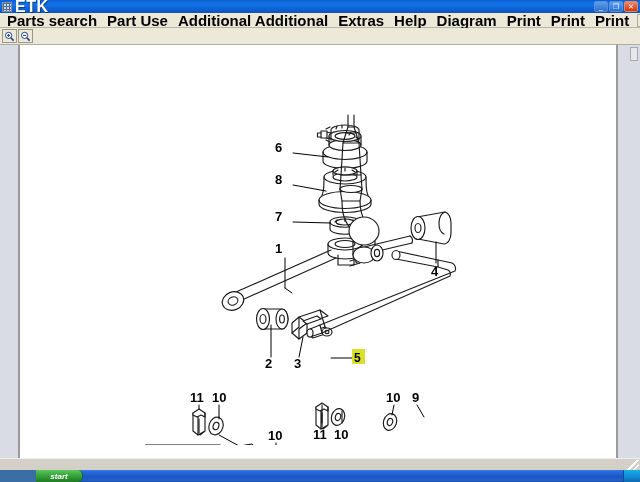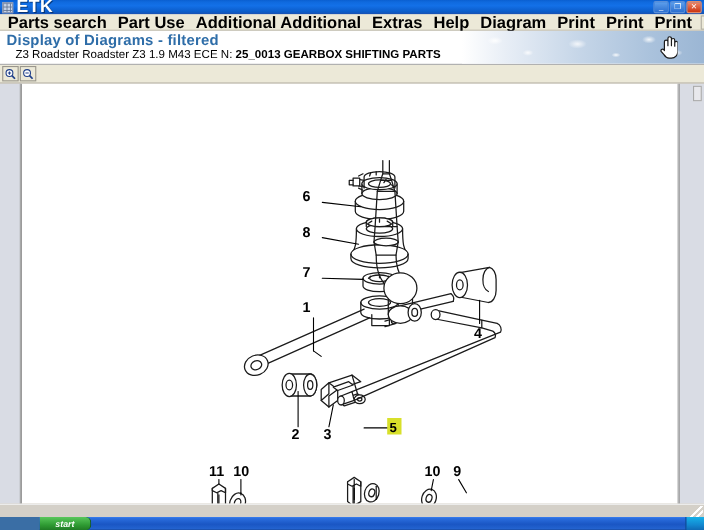--- a/index.html
+++ b/index.html
@@ -339,33 +339,20 @@
     <div class="menu-item">Print</div>
     <div class="menu-item">Print</div>
     <div class="tool-btn">
       <div class="tool-glyph-a"></div>
     </div>
     <div class="tool-btn">
       <div class="tool-glyph-car"></div>
     </div>
   </div>
 
-  <div id="header">
-    <div id="header-banner"></div>
-    <svg id="header-cursor" viewBox="0 0 16 22">
-      <path d="M4 14 L4 6 a1.6 1.6 0 0 1 3.2 0 L7.2 9.5 L7.2 3 a1.6 1.6 0 0 1 3.2 0 L10.4 9.5 L10.4 4.5 a1.5 1.5 0 0 1 3 0 L13.4 10 L13.4 7 a1.4 1.4 0 0 1 2.8 0 l0 7.5 c0 3.5 -2.4 6.3 -5.8 6.3 l-2.2 0 c-2.2 0 -3.4 -1.3 -4.6 -3.2 L1.2 15 a1.5 1.5 0 0 1 2.2 -2 z" fill="#ffffff" stroke="#1a1a1a" stroke-width="1.1" stroke-linejoin="round"></path>
-    </svg>
-    <div id="header-texts">
-      <div id="page-title">Display of Diagrams - filtered</div>
-      <div id="subtitle">
-        <span>Z3 Roadster Roadster Z3 1.9 M43 ECE  N:</span>
-        <span class="strong">25_0013 GEARBOX SHIFTING PARTS</span>
-      </div>
-    </div>
-  </div>
 
   <div id="zoom-toolbar">
     <div class="zoom-btn">
       <svg width="11" height="11" viewBox="0 0 11 11">
         <circle cx="4.6" cy="4.4" r="3.1" fill="#ffffff" stroke="#20408a" stroke-width="1"></circle>
         <line x1="6.9" y1="6.7" x2="9.6" y2="9.6" stroke="#20408a" stroke-width="1.6"></line>
         <line x1="3.1" y1="4.4" x2="6.1" y2="4.4" stroke="#20408a" stroke-width="1"></line>
         <line x1="4.6" y1="2.9" x2="4.6" y2="5.9" stroke="#20408a" stroke-width="1"></line>
       </svg>
     </div>

